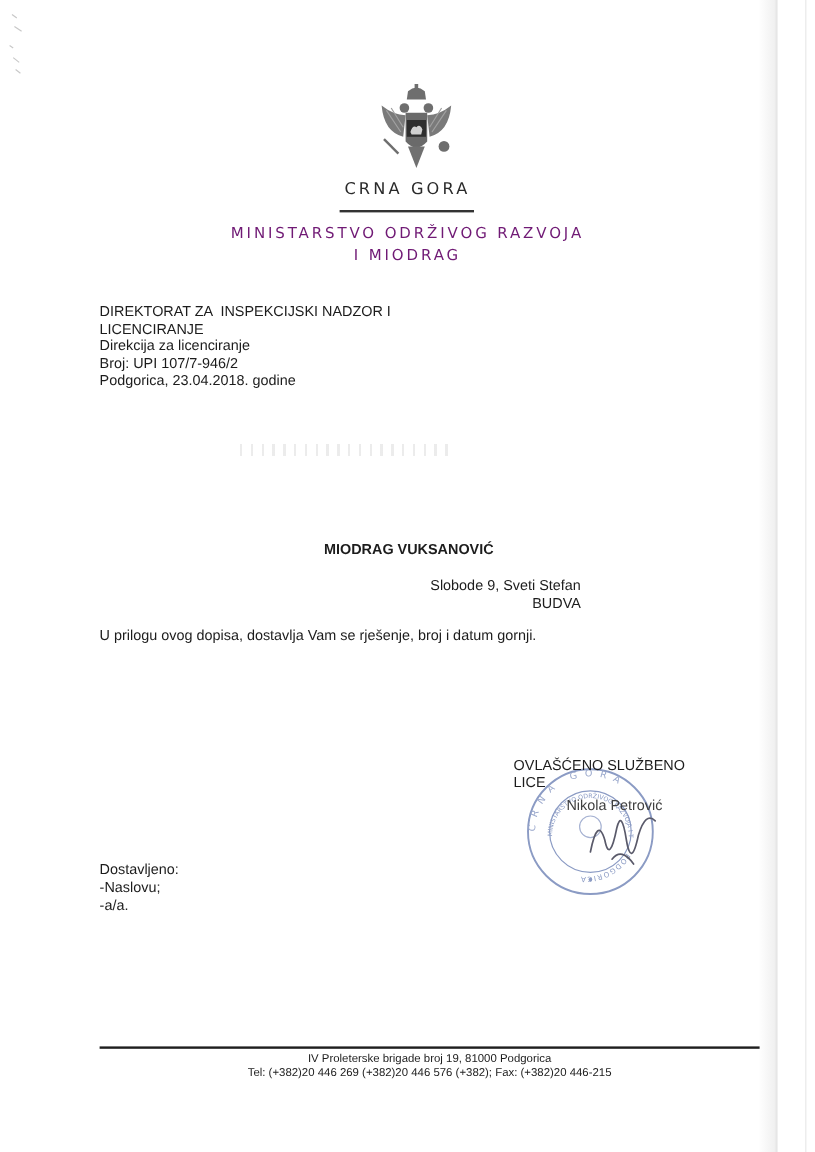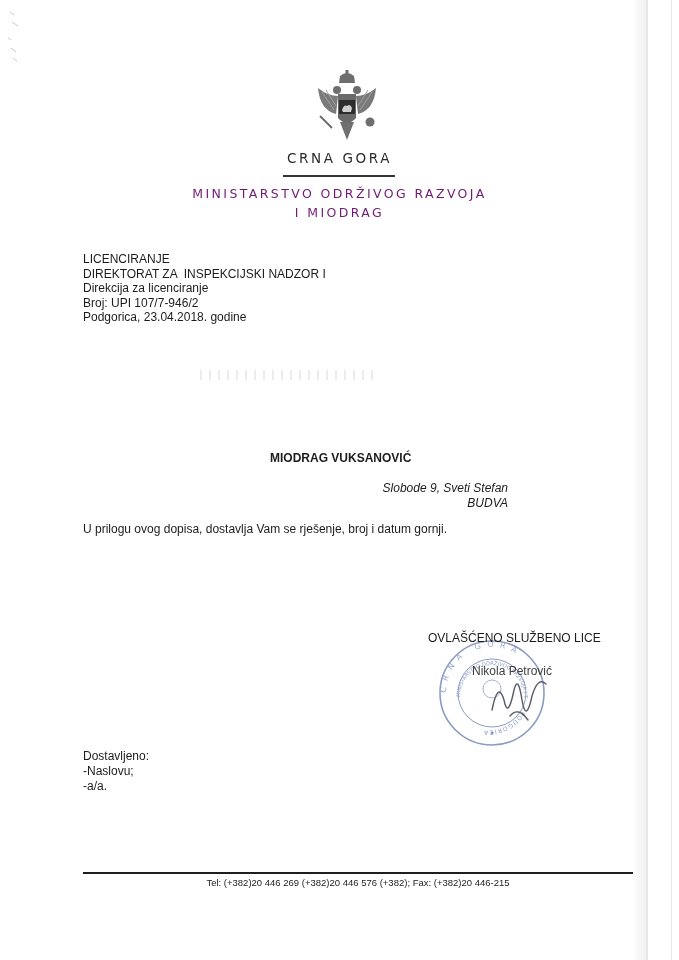--- a/index.html
+++ b/index.html
@@ -13,21 +13,20 @@
       position: relative;
       overflow: hidden;
       font-family: "Liberation Sans", sans-serif;
       color: #1a1a1a;
     }
     .page {
       position: absolute;
       left: 0; top: 0;
       width: 581px; height: 960px;
       background: #ffffff;
-      padding-left: 24px;
     }
     
     .edge-right-1 {
       position: absolute; left: 646px; top: 0; width: 2px; height: 960px;
       background: #e6e6e6;
     }
     .edge-right-2 {
       position: absolute; left: 671px; top: 0; width: 1px; height: 960px;
       background: #e9e9e9;
     }
@@ -79,21 +78,21 @@
     }
 
     
     .recipient-name {
       position: absolute; left: 270px; top: 451px;
       font-size: 12px; color: #1c1c1c; font-weight: bold;
     }
     .recipient-addr {
       position: absolute; right: 97px; top: 481px;
       text-align: right;
-      font-size: 12px; line-height: 15px; color: #1c1c1c; font-style: italic;
+      font-size: 12px; line-height: 15px; color: #1c1c1c;
     }
 
     .body-text {
       position: absolute; left: 83px; top: 522px;
       font-size: 12px; color: #1c1c1c;
     }
 
     
     .sig-title {
       position: absolute; left: 428px; top: 631px;
@@ -108,21 +107,21 @@
       font-size: 12px; color: #404040; z-index: 3;
     }
     .signature {
       position: absolute; left: 488px; top: 670px; width: 64px; height: 56px;
       z-index: 2;
     }
 
     
     .delivered {
       position: absolute; left: 83px; top: 717px;
-      font-size: 12px; line-height: 15px; color: #1c1c1c; margin-top: 32px;
+      font-size: 12px; line-height: 15px; color: #1c1c1c;
     }
 
     
     .rule-footer {
       position: absolute; left: 83px; top: 872px; width: 550px; height: 2px;
       background: #1e1e1e;
     }
     .footer {
       position: absolute; left: 83px; width: 550px; top: 877px;
       text-align: center;
@@ -165,22 +164,22 @@
   </svg>
 
   <div class="country">CRNA GORA</div>
   <div class="rule-top"></div>
   <div class="ministry">
     <div>MINISTARSTVO ODRŽIVOG RAZVOJA</div>
     <div>I MIODRAG</div>
   </div>
 
   <div class="sender">
+    <div>DIREKTORAT ZA  INSPEKCIJSKI NADZOR I</div>
     <div>LICENCIRANJE</div>
-    <div>DIREKTORAT ZA  INSPEKCIJSKI NADZOR I</div>
     <div>Direkcija za licenciranje</div>
     <div>Broj: UPI 107/7-946/2</div>
     <div>Podgorica, 23.04.2018. godine</div>
   </div>
 
   <div class="smudge"></div>
 
   <div class="recipient-name">MIODRAG VUKSANOVIĆ</div>
   <div class="recipient-addr">
     <div>Slobode 9, Sveti Stefan</div>
@@ -219,16 +218,17 @@
   </svg>
 
   <div class="delivered">
     <div>Dostavljeno:</div>
     <div>-Naslovu;</div>
     <div>-a/a.</div>
   </div>
 
   <div class="rule-footer"></div>
   <div class="footer">
+    <div>IV Proleterske brigade broj 19, 81000 Podgorica</div>
     <div>Tel:  (+382)20 446 269 (+382)20 446 576 (+382); Fax: (+382)20 446-215</div>
   </div>
 
 </div>
 
 </body></html>

